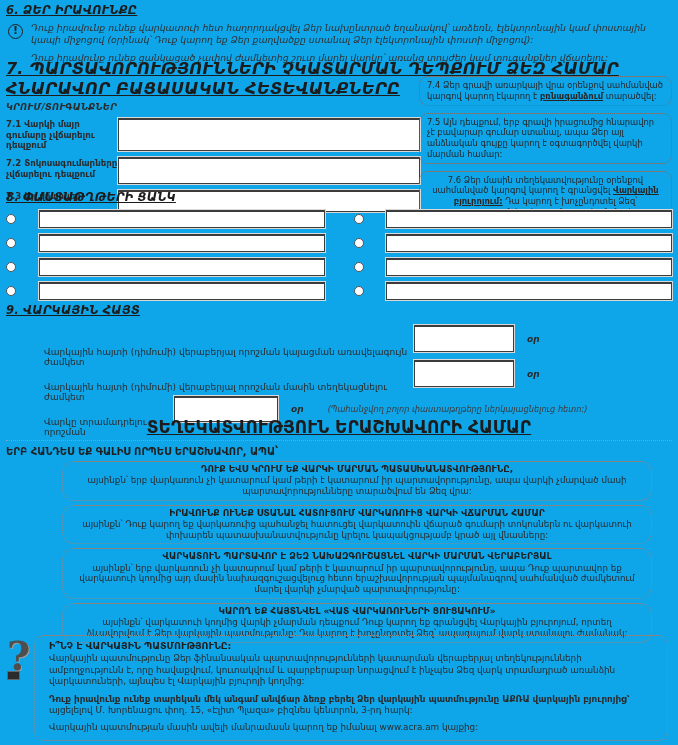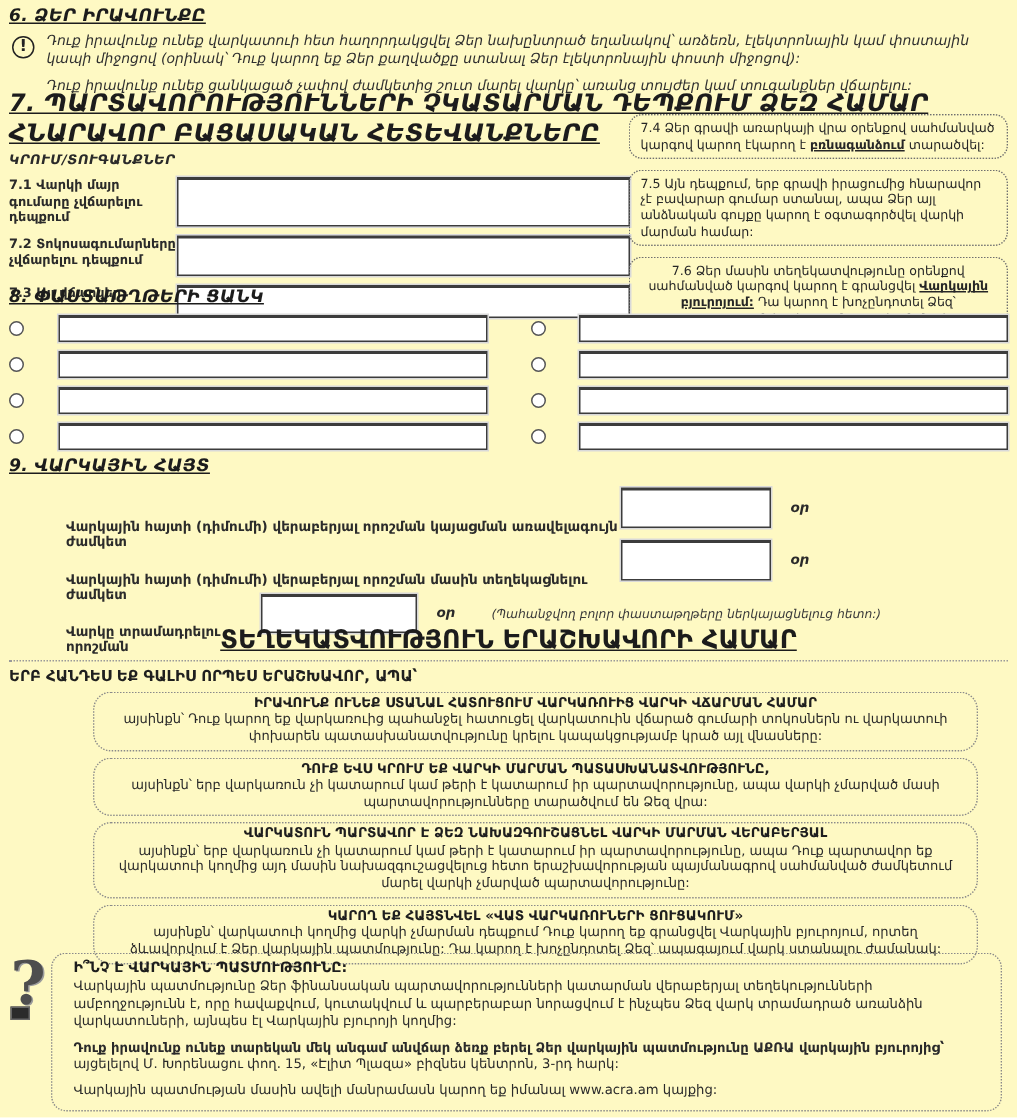--- a/index.html
+++ b/index.html
@@ -1,21 +1,21 @@
 <!DOCTYPE html>
 <html><head>
 <meta charset="utf-8">
 <style>
   * { margin: 0; padding: 0; box-sizing: border-box; }
   html, body { background: #ffffff; }
   .page {
     position: relative;
     width: 678px;
     height: 745px;
-    background: #fef9c3;
+    background: #0ea5e9;
     font-family: "DejaVu Sans", sans-serif;
     color: #2a2a2a;
     overflow: hidden;
   }
   .sec-title {
     font-weight: bold;
     font-style: italic;
     text-decoration: underline;
     color: #1c1c1c;
     font-size: 11.5px;
@@ -70,21 +70,21 @@
     border-radius: 50%;
     background: #fff;
   }
   .doc-box { height: 18px; }
   .doc-box.left { width: 288px; margin-left: 23px; }
   .radio.r2 { margin-left: 29px; }
   .doc-box.right { width: 288px; margin-left: 22px; }
   
   .sec9 { position: absolute; left: 6px; top: 303px; width: 666px; }
   .s9row { display: flex; align-items: center; margin-top: 8px; margin-left: 38px; height: 27px; }
-  .s9label { font-size: 9px; font-weight: bold; color: #2b2b2b; margin-top: 36px; }
+  .s9label { font-size: 9px; font-weight: normal; color: #2b2b2b; margin-top: 36px; }
   .s9box { width: 100px; height: 27px; flex: 0 0 auto; }
   .sp1 { width: 13px; flex: 0 0 auto; }
   .sp2 { width: 10px; flex: 0 0 auto; }
   .unit { font-size: 9px; font-style: italic; font-weight: bold; }
   .s9note { font-size: 8.2px; font-style: italic; color: #3a3a3a; margin-left: 24px; }
   .s9r1 .s9label { width: 370px; }
   .s9r2 .s9label { width: 370px; }
   .s9r3 .s9label { width: 120px; }
   .s9box.small { width: 104px; height: 26px; }
   
@@ -240,26 +240,26 @@
   </div>
 
   <div class="guar">
     <div class="guar-title-wrap">
       <span class="guar-title">ՏԵՂԵԿԱՏՎՈՒԹՅՈՒՆ ԵՐԱՇԽԱՎՈՐԻ ՀԱՄԱՐ</span>
     </div>
     <div class="dotted-sep"></div>
     <div class="guar-intro">ԵՐԲ ՀԱՆԴԵՍ ԵՔ ԳԱԼԻՍ ՈՐՊԵՍ ԵՐԱՇԽԱՎՈՐ, ԱՊԱ՝</div>
 
     <div class="gbox">
+      <div class="gbox-title">ԴՈՒՔ ԵՎՍ ԿՐՈՒՄ ԵՔ ՎԱՐԿԻ ՄԱՐՄԱՆ ՊԱՏԱՍԽԱՆԱՏՎՈՒԹՅՈՒՆԸ,</div>
+      <div class="gbox-body">այսինքն՝ երբ վարկառուն չի կատարում կամ թերի է կատարում իր պարտավորությունը, ապա վարկի չմարված մասի պարտավորությունները տարածվում են Ձեզ վրա:</div>
+    </div>
+    <div class="gbox">
       <div class="gbox-title">ԻՐԱՎՈՒՆՔ ՈՒՆԵՔ ՍՏԱՆԱԼ ՀԱՏՈՒՑՈՒՄ ՎԱՐԿԱՌՈՒԻՑ ՎԱՐԿԻ ՎՃԱՐՄԱՆ ՀԱՄԱՐ</div>
       <div class="gbox-body">այսինքն՝ Դուք կարող եք վարկառուից պահանջել հատուցել վարկատուին վճարած գումարի տոկոսներն ու վարկատուի փոխարեն պատասխանատվությունը կրելու կապակցությամբ կրած այլ վնասները:</div>
-    </div>
-    <div class="gbox">
-      <div class="gbox-title">ԴՈՒՔ ԵՎՍ ԿՐՈՒՄ ԵՔ ՎԱՐԿԻ ՄԱՐՄԱՆ ՊԱՏԱՍԽԱՆԱՏՎՈՒԹՅՈՒՆԸ,</div>
-      <div class="gbox-body">այսինքն՝ երբ վարկառուն չի կատարում կամ թերի է կատարում իր պարտավորությունը, ապա վարկի չմարված մասի պարտավորությունները տարածվում են Ձեզ վրա:</div>
     </div>
     <div class="gbox">
       <div class="gbox-title">ՎԱՐԿԱՏՈՒՆ ՊԱՐՏԱՎՈՐ Է ՁԵԶ ՆԱԽԱԶԳՈՒՇԱՑՆԵԼ ՎԱՐԿԻ ՄԱՐՄԱՆ ՎԵՐԱԲԵՐՅԱԼ</div>
       <div class="gbox-body">այսինքն՝ երբ վարկառուն չի կատարում կամ թերի է կատարում իր պարտավորությունը, ապա Դուք պարտավոր եք վարկատուի կողմից այդ մասին նախազգուշացվելուց հետո երաշխավորության պայմանագրով սահմանված ժամկետում մարել վարկի չմարված պարտավորությունը:</div>
     </div>
     <div class="gbox">
       <div class="gbox-title">ԿԱՐՈՂ ԵՔ ՀԱՅՏՆՎԵԼ «ՎԱՏ ՎԱՐԿԱՌՈՒՆԵՐԻ ՑՈՒՑԱԿՈՒՄ»</div>
       <div class="gbox-body">այսինքն՝ վարկատուի կողմից վարկի չմարման դեպքում Դուք կարող եք գրանցվել Վարկային բյուրոյում, որտեղ ձևավորվում է Ձեր վարկային պատմությունը: Դա կարող է խոչընդոտել Ձեզ՝ ապագայում վարկ ստանալու ժամանակ:</div>
     </div>
   </div>

